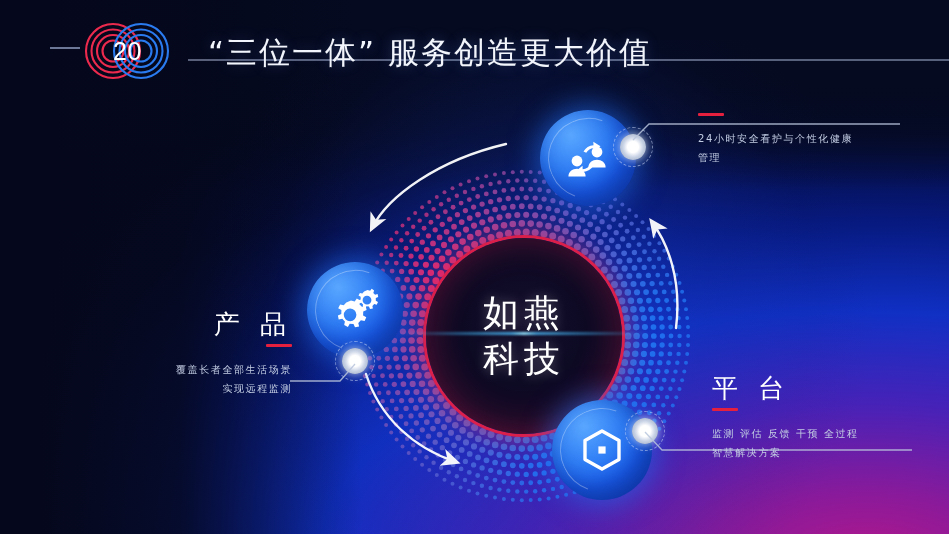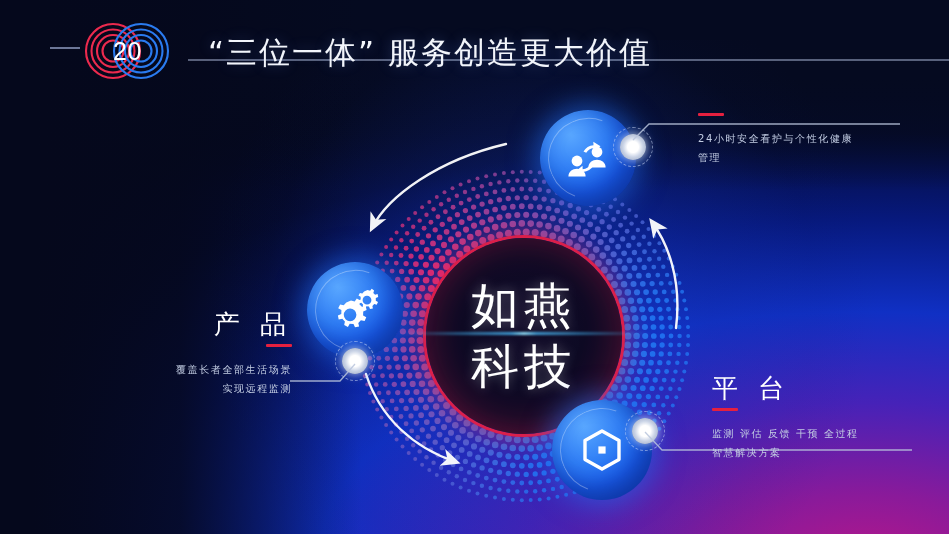--- a/index.html
+++ b/index.html
@@ -72,21 +72,21 @@
       inset 0 0 38px rgba(226,32,72,.30);
   }
   .core-scan{
     position:absolute; left:-30px; top:48%; width:calc(100% + 60px); height:3px;
     background:linear-gradient(90deg,rgba(60,200,255,0) 0%,rgba(70,190,255,.75) 45%,rgba(150,230,255,.95) 50%,rgba(70,190,255,.75) 55%,rgba(60,200,255,0) 100%);
     filter:blur(1px);
   }
   .core-text{
     position:absolute; inset:0; display:flex; flex-direction:column;
     align-items:center; justify-content:center; gap:2px;
-    color:#fff; font-size:48px; letter-spacing:5px; line-height:1.22;
+    color:#fff; font-size:36px; letter-spacing:5px; line-height:1.22;
     font-family:"DejaVu Sans","Liberation Sans",sans-serif;
     text-shadow:0 0 12px rgba(255,255,255,.35);
   }
   .core-text span{ display:block; }
 
   .orbit-arrows{ position:absolute; left:278px; top:118px; width:430px; height:400px; pointer-events:none; }
 
   
   .node{ position:absolute; border-radius:50%; }
   .node .ball{

